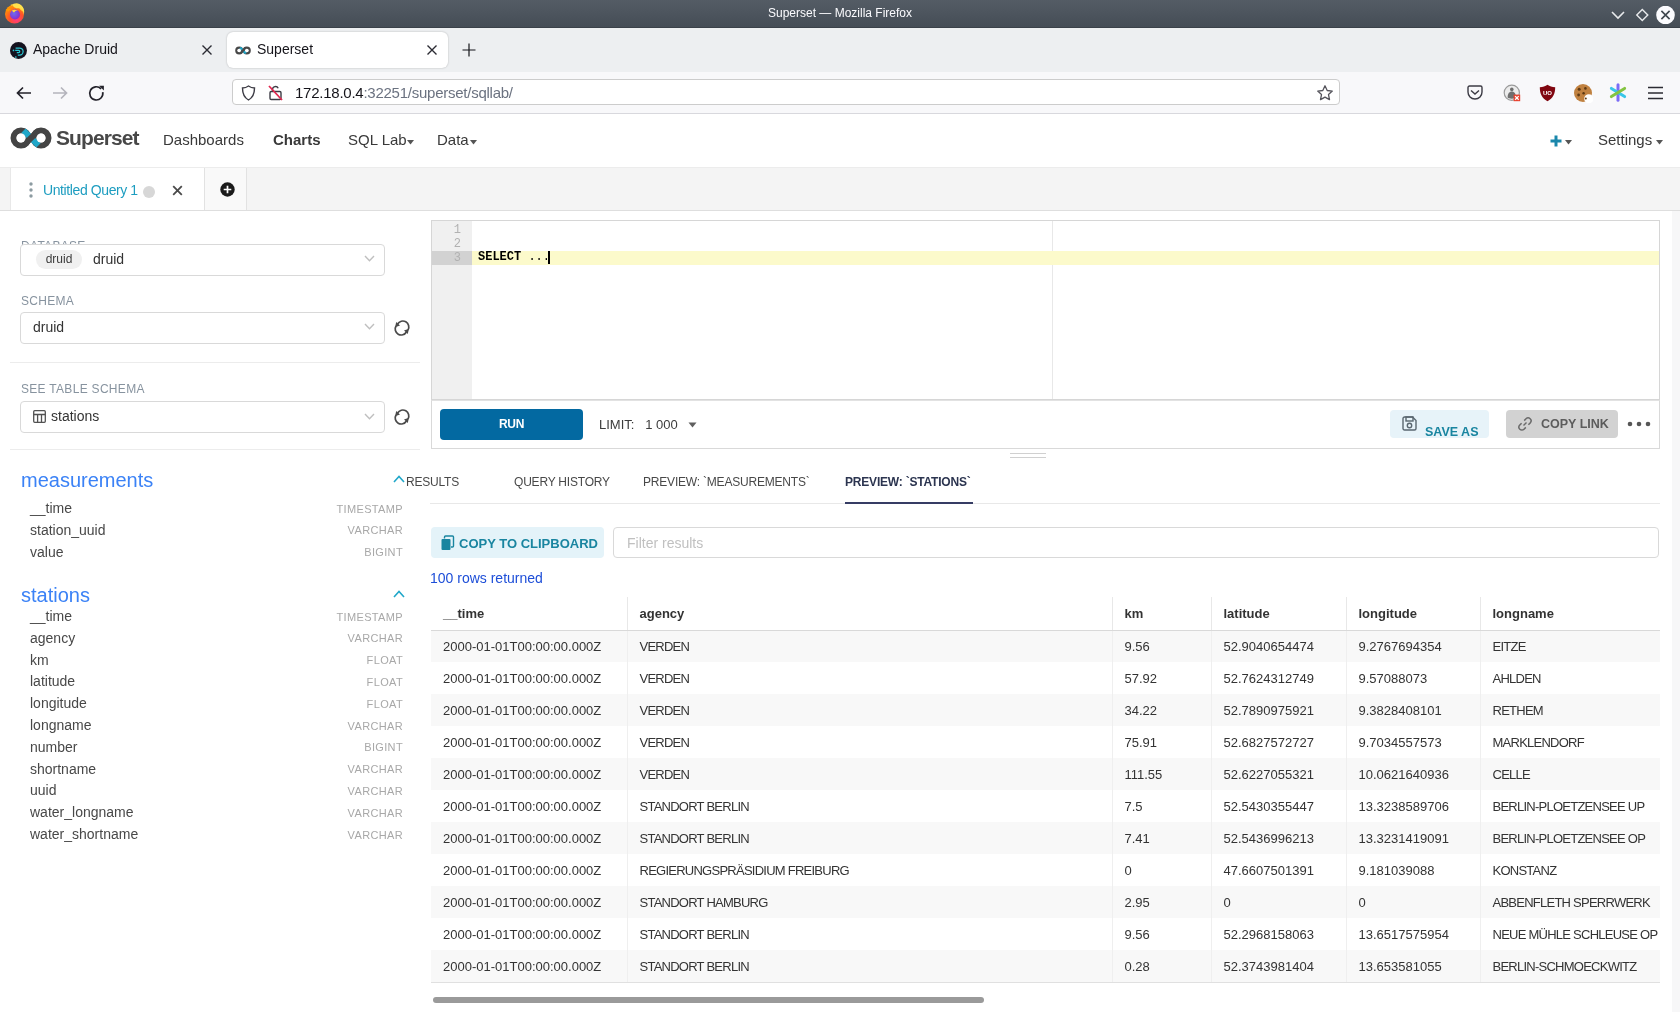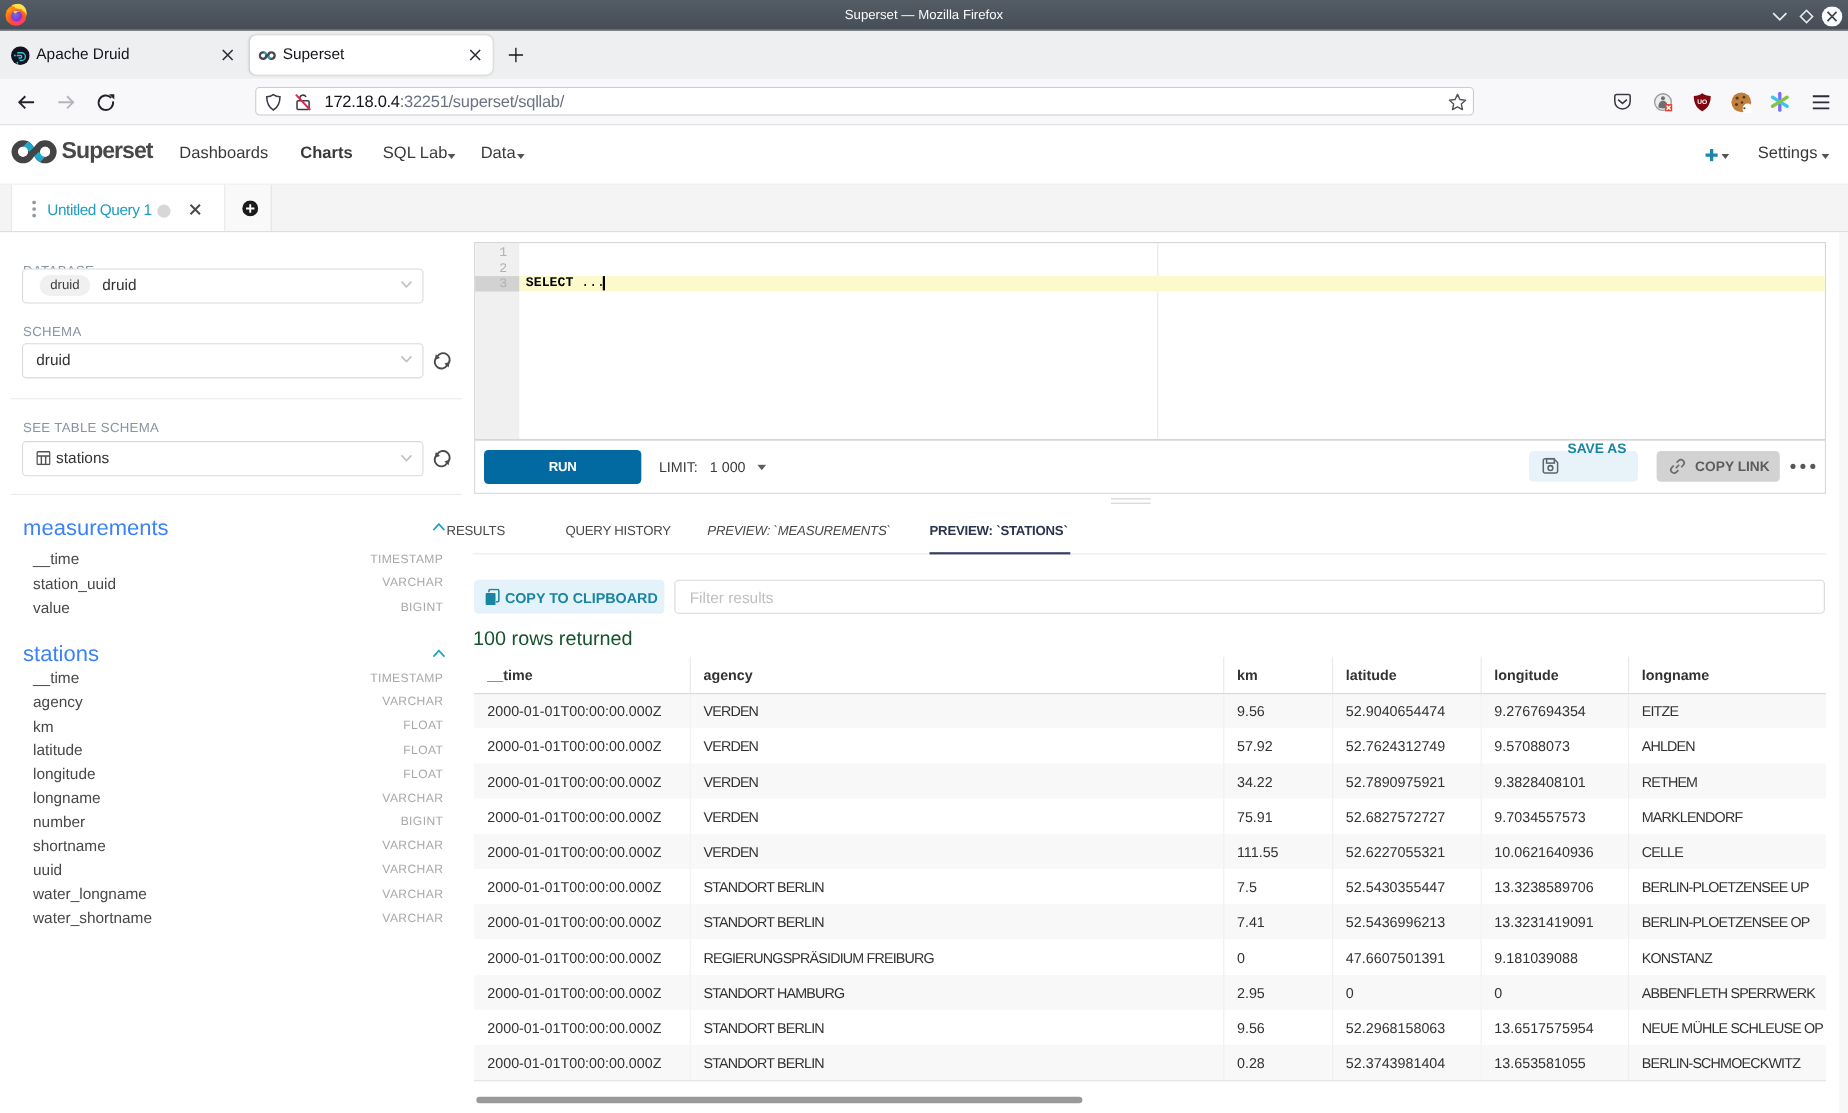--- a/index.html
+++ b/index.html
@@ -327,21 +327,21 @@
   <div class="abs" style="left:599px;top:417px;font-size:13px;color:#3c3c3c;">LIMIT:&nbsp;&nbsp;&nbsp;1 000</div>
   <svg class="abs" style="left:688px;top:422px" width="9" height="6" viewBox="0 0 9 6">
       <path d="M0.5 0.5 L8.5 0.5 L4.5 5.5 Z" fill="#5f5f5f"></path>
     </svg>
   <div class="abs btn" style="left:1390px;top:410px;width:99px;height:28px;background:#e7f3f9;"></div>
   <svg class="abs" style="left:1401px;top:415px" width="17" height="17" viewBox="0 0 17 17">
     <path d="M2 3.5 C2 2.7 2.7 2 3.5 2 L11.5 2 L15 5.5 L15 13.5 C15 14.3 14.3 15 13.5 15 L3.5 15 C2.7 15 2 14.3 2 13.5 Z" fill="none" stroke="#5a6770" stroke-width="1.4"></path>
     <rect x="5" y="2" width="7" height="4" fill="none" stroke="#5a6770" stroke-width="1.4"></rect>
     <circle cx="8.5" cy="10.5" r="2.2" fill="none" stroke="#5a6770" stroke-width="1.4"></circle>
   </svg>
-  <div class="abs" style="left:1425px;top:401px;font-size:12.5px;font-weight:bold;color:#1985a0;">SAVE AS</div>
+  <div class="abs" style="left:1425px;top:425px;font-size:12.5px;font-weight:bold;color:#1985a0;">SAVE AS</div>
   <div class="abs btn" style="left:1506px;top:410px;width:112px;height:28px;background:#d2d2d2;"></div>
   <svg class="abs" style="left:1516px;top:415px" width="18" height="18" viewBox="0 0 18 18">
     <g fill="none" stroke="#6b6b6b" stroke-width="1.5">
       <path d="M7.5 10.5 L10.5 7.5"></path>
       <path d="M8.2 5.6 L10 3.8 A2.7 2.7 0 0 1 14.2 7.9 L12.4 9.8"></path>
       <path d="M9.8 12.4 L8 14.2 A2.7 2.7 0 0 1 3.8 10.1 L5.6 8.2"></path>
     </g>
   </svg>
   <div class="abs" style="left:1541px;top:417px;font-size:12.5px;font-weight:bold;color:#5c5c5c;">COPY LINK</div>
   <svg class="abs" style="left:1627px;top:421px" width="24" height="6" viewBox="0 0 24 6">
@@ -349,33 +349,33 @@
       <circle cx="12" cy="3" r="2.3" fill="#565656"></circle>
       <circle cx="21" cy="3" r="2.3" fill="#565656"></circle>
     </svg>
 
   <div class="abs" style="left:1010px;top:453px;width:36px;height:1px;background:#d0d0d0;"></div>
   <div class="abs" style="left:1010px;top:457px;width:36px;height:1px;background:#d0d0d0;"></div>
 
   <div class="abs" style="left:430px;top:503px;width:1230px;height:1px;background:#e8e8e8;"></div>
   <div class="abs stab" style="left:406px;top:475px;">RESULTS</div>
   <div class="abs stab" style="left:514px;top:475px;">QUERY HISTORY</div>
-  <div class="abs stab" style="left:643px;top:475px;font-style:italic;">PREVIEW: `MEASUREMENTS`</div>
+  <div class="abs stab" style="left:643px;top:475px;">PREVIEW: `MEASUREMENTS`</div>
   <div class="abs stab" style="left:845px;top:475px;font-weight:bold;color:#2c3550;">PREVIEW: `STATIONS`</div>
   <div class="abs" style="left:845px;top:502px;width:128px;height:2px;background:#363c64;"></div>
 
   <div class="abs btn" style="left:431px;top:527px;width:173px;height:31px;background:#e4f3f9;"></div>
   <svg class="abs" style="left:440px;top:535px" width="15" height="16" viewBox="0 0 15 16">
     <path d="M4.5 3.5 L4.5 2 C4.5 1.4 4.9 1 5.5 1 L12.5 1 C13.1 1 13.5 1.4 13.5 2 L13.5 11 C13.5 11.6 13.1 12 12.5 12 L11 12" fill="none" stroke="#1985a0" stroke-width="1.4"></path>
     <rect x="1.5" y="4" width="9" height="11" rx="1" fill="#1985a0"></rect>
   </svg>
   <div class="abs" style="left:459px;top:536px;font-size:13px;font-weight:bold;color:#1985a0;">COPY TO CLIPBOARD</div>
   <div class="abs" id="filterin"></div>
   <div class="abs" style="left:627px;top:535px;font-size:14px;color:#c0c0c0;">Filter results</div>
-  <div class="abs" style="left:430px;top:570px;font-size:18px;color:#14532d;">100 rows returned</div>
+  <div class="abs" style="left:430px;top:570px;font-size:14px;color:#1d4ed8;">100 rows returned</div>
 
   <div class="abs" id="restable" style="left:431px;top:597px;">
       <table id="res" style="width:1229px">
         <colgroup>
           <col style="width:196px">
           <col style="width:485px">
           <col style="width:99px">
           <col style="width:135px">
           <col style="width:134px">
           <col>

